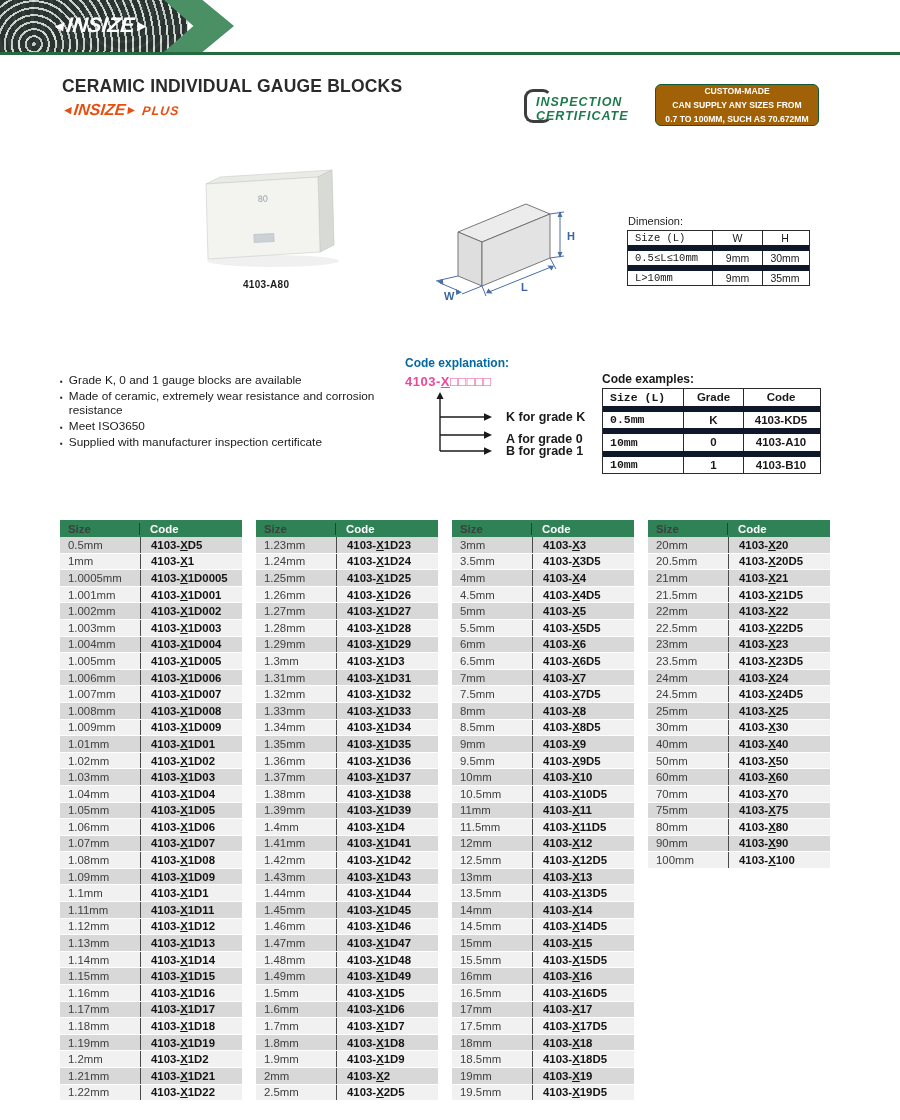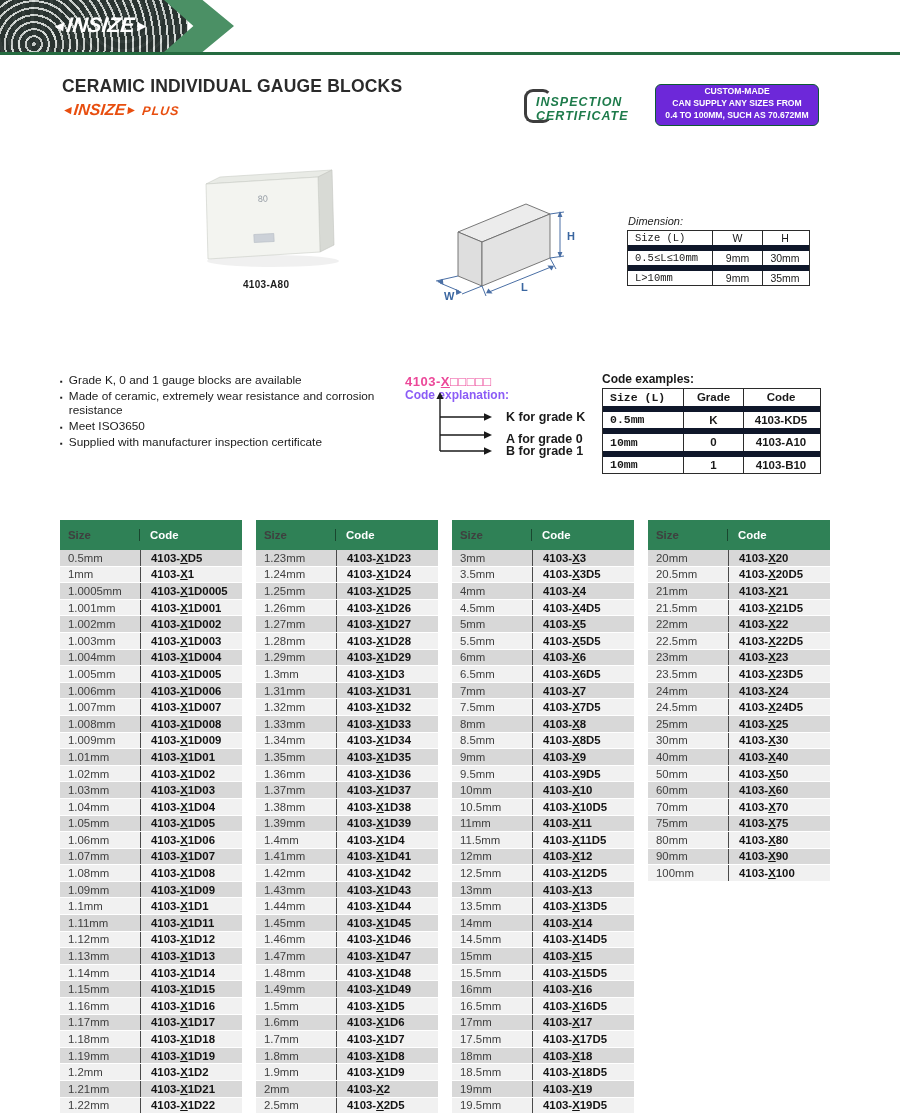--- a/index.html
+++ b/index.html
@@ -25,59 +25,59 @@
   .insize-plus .arr{font-size:12px;position:relative;top:-1px;}
   .insize-plus .plus{font-size:12.5px;margin-left:5px;letter-spacing:1px;}
 
   
   .insp-icon{position:absolute;left:524px;top:89px;width:22px;height:28px;border:3px solid #3d3d3d;
     border-radius:9px;border-right-color:transparent;}
   .insp-text{position:absolute;left:536px;top:95px;color:#1e7b4b;font-weight:bold;font-style:italic;
     font-size:12.5px;line-height:14px;letter-spacing:1px;}
 
   
-  .custom-badge{position:absolute;left:655px;top:84px;width:162px;height:40px;background:#6d28d9;
+  .custom-badge{position:absolute;left:655px;top:84px;width:162px;height:40px;background:#a16207;
     border:1px solid #0d5a33;border-radius:6px;color:#fff;font-weight:bold;font-size:8.6px;
-    line-height:12px;text-align:center;display:flex;flex-direction:column;justify-content:flex-start;}
+    line-height:12px;text-align:center;display:flex;flex-direction:column;justify-content:space-between;}
 
   
   .product-svg{position:absolute;left:198px;top:168px;}
   .product-label{position:absolute;left:243px;top:279px;font-size:10px;font-weight:bold;color:#1d1d1d;letter-spacing:.3px;}
   .dim-diagram{position:absolute;left:428px;top:192px;}
 
   
-  .dim-label{position:absolute;left:628px;top:215px;font-size:11px;color:#1d1d1d;font-style:italic;}
+  .dim-label{position:absolute;left:628px;top:215px;font-size:11px;color:#1d1d1d;}
   .matrix{position:absolute;border:1px solid #2b2b2b;background:#fff;}
   #dim-table{left:627px;top:230px;width:181px;}
   #dim-table .mrow{display:grid;grid-template-columns:84px 50px 45px;height:14px;}
   #ex-table{left:602px;top:388px;width:217px;}
   #ex-table .mrow{display:grid;grid-template-columns:80px 60px 75px;height:16.5px;}
   .mrow + .mrow{border-top:6px solid #0f172a;}
   .mcell{display:flex;align-items:center;justify-content:center;font-size:10.5px;color:#1a1a1a;
     border-left:1px solid #2b2b2b;overflow:hidden;}
   .mcell:first-child{border-left:none;justify-content:flex-start;padding-left:7px;font-family:Liberation Mono, monospace;}
   #ex-table .mcell{font-weight:bold;font-size:11.5px;}
 
   
   .features{position:absolute;left:60px;top:374px;width:330px;list-style:none;margin:0;padding:0;
     font-size:11.8px;color:#1a1a1a;line-height:13.5px;}
   .features li{display:flex;margin-bottom:2.5px;}
   .features .blt{font-size:8px;margin-right:6px;position:relative;top:1px;}
 
   
-  .expl-title{position:absolute;left:405px;top:356px;font-size:12px;font-weight:bold;color:#8b5cf6;margin-top:32px;}
+  .expl-title{position:absolute;left:405px;top:356px;font-size:12px;font-weight:bold;color:#0369a1;}
   .expl-code{position:absolute;left:405px;top:374px;font-size:13px;font-weight:bold;color:#ec4899;letter-spacing:.5px;}
   .expl-svg{position:absolute;left:405px;top:392px;}
   .branch-label{position:absolute;font-size:12.5px;font-weight:bold;color:#1a1a1a;padding-left:9px;}
   .ex-title{position:absolute;left:602px;top:372px;font-size:12px;font-weight:bold;color:#1a1a1a;}
 
   
   .tables-wrap{position:absolute;left:60px;top:520px;display:flex;gap:14px;align-items:flex-start;}
   .sctable{width:182px;}
-  .schead{display:flex;height:30px;background:#2f8156;color:#fff;font-weight:bold;font-size:12px;align-items:center;}
+  .schead{display:flex;height:17px;background:#2f8156;color:#fff;font-weight:bold;font-size:12px;align-items:center;}
   .schead .scsize{border-right:1px solid rgba(0,0,0,.45);}
   .scrow{display:flex;height:16.6px;box-sizing:border-box;border-bottom:1px solid #fff;background:#d8d8d8;align-items:center;}
   .scrow.alt{background:#f1f1f1;}
   .scsize{width:80px;box-sizing:border-box;padding-left:8px;font-size:11.4px;color:#3f3f3f;}
   .sccode{width:102px;box-sizing:border-box;padding-left:10px;font-size:11.4px;font-weight:bold;color:#141414;
     border-left:1px solid #4a4a4a;height:100%;display:flex;align-items:center;}
   .schead .sccode{border-left:none;color:#fff;}
   u{text-decoration:underline;text-underline-offset:1px;}
 </style>
 </head>
@@ -96,21 +96,21 @@
 
   <div class="insp-icon"></div>
   <div class="insp-text">
     <div>INSPECTION</div>
     <div>CERTIFICATE</div>
   </div>
 
   <div class="custom-badge">
     <div>CUSTOM-MADE</div>
     <div>CAN SUPPLY ANY SIZES FROM</div>
-    <div>0.4 TO 100MM, SUCH AS 70.672MM</div>
+    <div>0.7 TO 100MM, SUCH AS 70.672MM</div>
   </div>
 
   <svg class="product-svg" width="150" height="105" viewBox="0 0 150 105">
     <ellipse cx="75" cy="93" rx="66" ry="6" fill="rgba(0,0,0,0.06)"></ellipse>
     <polygon points="8,16 120,9 134,2 22,9" fill="#e9ebe6" stroke="#c9ccc6" stroke-width="0.6"></polygon>
     <polygon points="120,9 134,2 136,77 122,84" fill="#d8dad5" stroke="#c2c5bf" stroke-width="0.6"></polygon>
     <polygon points="8,16 120,9 122,84 10,91" fill="#f3f4f0" stroke="#c9ccc6" stroke-width="0.6"></polygon>
     <text x="60" y="34" font-size="9" fill="#99a0a8" font-family="Liberation Sans, sans-serif" transform="rotate(-3 60 34)">80</text>
     <rect x="56" y="66" width="20" height="8" fill="#ccd1d8" stroke="#b6bcc4" stroke-width="0.6" transform="rotate(-3 66 70)"></rect>
   </svg>

